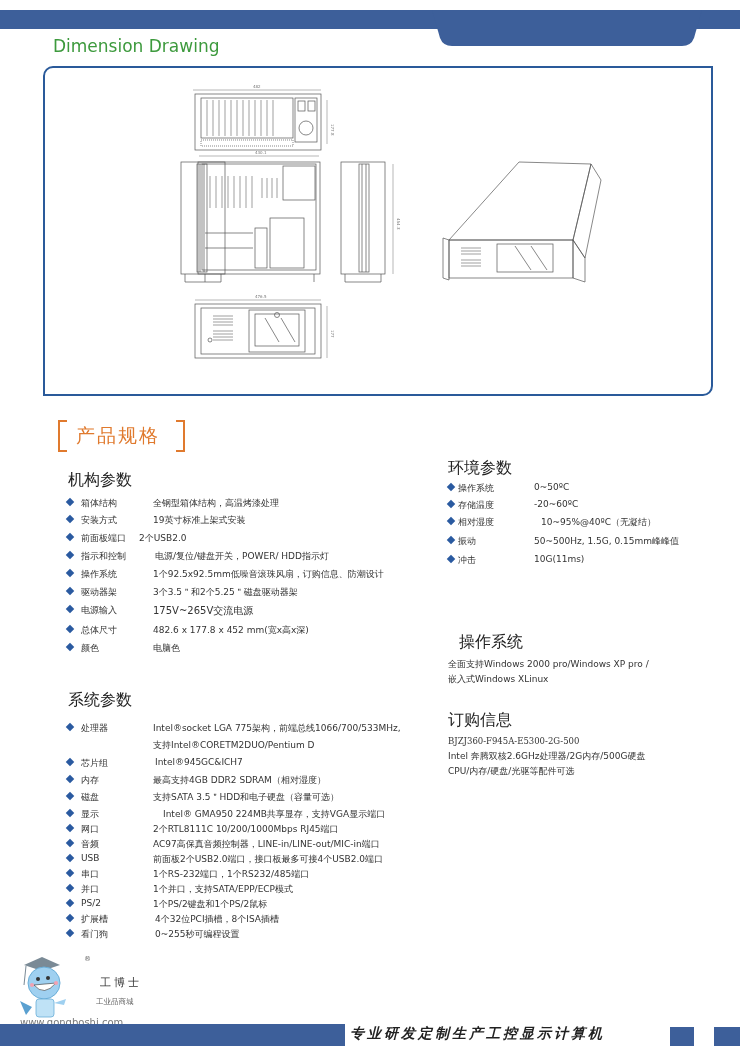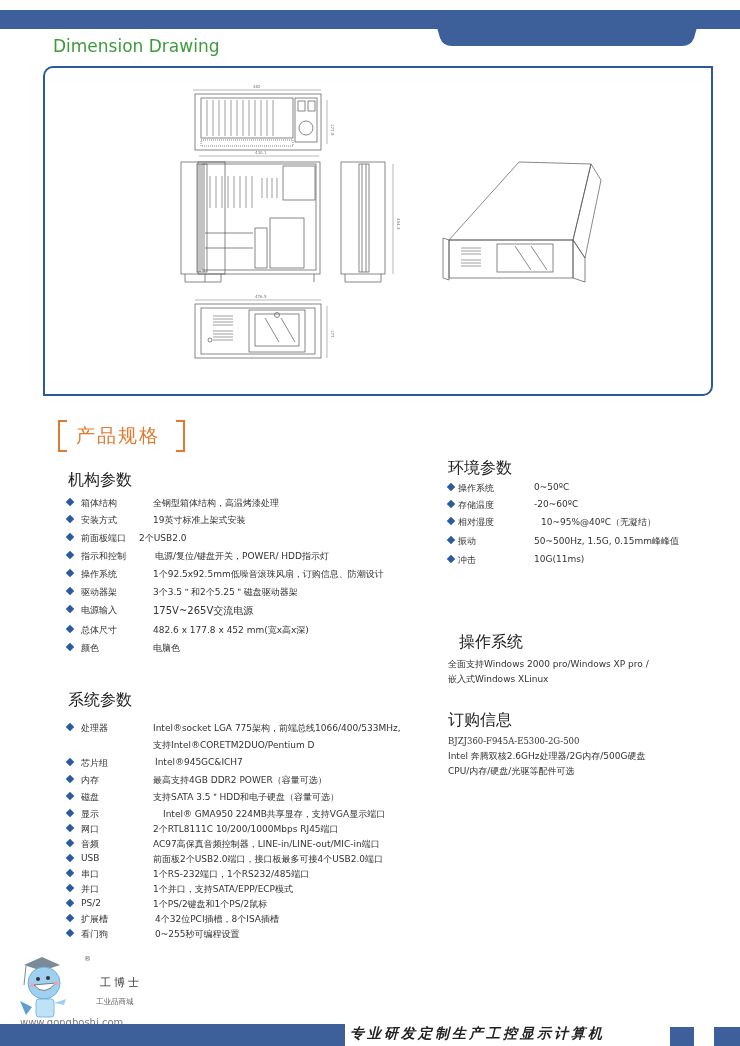--- a/index.html
+++ b/index.html
@@ -230,34 +230,34 @@
       <span class="spec-label">颜色</span>
       <span class="spec-value" style="left:86px">电脑色</span>
     </div>
 </div>
 
 <div class="group-title" style="left:68px; top:690px;">系统参数</div>
 <div class="spec-list" style="left:67px; top:722px; width:360px;">
   <div class="spec-row" style="top:0px">
       <span class="bullet"></span>
       <span class="spec-label">处理器</span>
-      <span class="spec-value" style="left:86px">Intel®socket LGA 775架构，前端总线1066/400/533MHz,</span>
+      <span class="spec-value" style="left:86px">Intel®socket LGA 775架构，前端总线1066/700/533MHz,</span>
     </div>
   <div class="spec-row" style="top:17px">
       <span class="spec-value" style="left:86px">支持Intel®CORETM2DUO/Pentium D</span>
     </div>
   <div class="spec-row" style="top:35px">
       <span class="bullet"></span>
       <span class="spec-label">芯片组</span>
       <span class="spec-value" style="left:88px">Intel®945GC&amp;ICH7</span>
     </div>
   <div class="spec-row" style="top:52px">
       <span class="bullet"></span>
       <span class="spec-label">内存</span>
-      <span class="spec-value" style="left:86px">最高支持4GB DDR2 POWER（容量可选）</span>
+      <span class="spec-value" style="left:86px">最高支持4GB DDR2 SDRAM（相对湿度）</span>
     </div>
   <div class="spec-row" style="top:69px">
       <span class="bullet"></span>
       <span class="spec-label">磁盘</span>
       <span class="spec-value" style="left:86px">支持SATA 3.5＂HDD和电子硬盘（容量可选）</span>
     </div>
   <div class="spec-row" style="top:86px">
       <span class="bullet"></span>
       <span class="spec-label">显示</span>
       <span class="spec-value" style="left:96px">Intel® GMA950 224MB共享显存，支持VGA显示端口</span>

